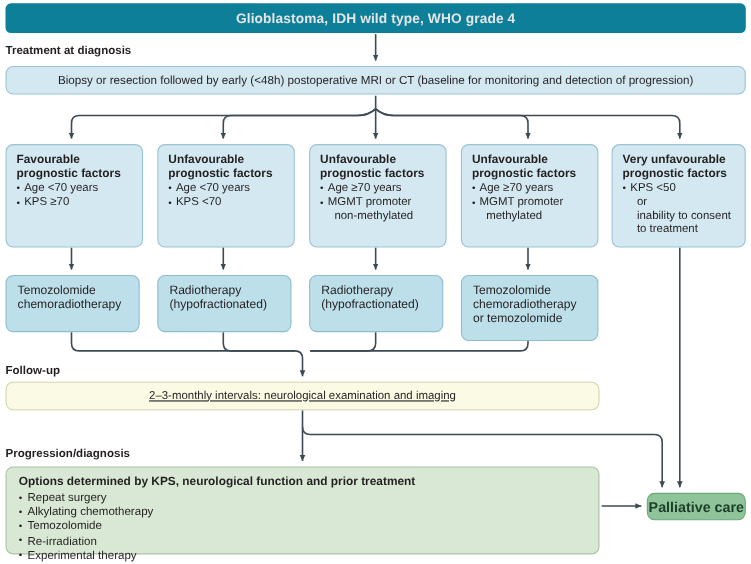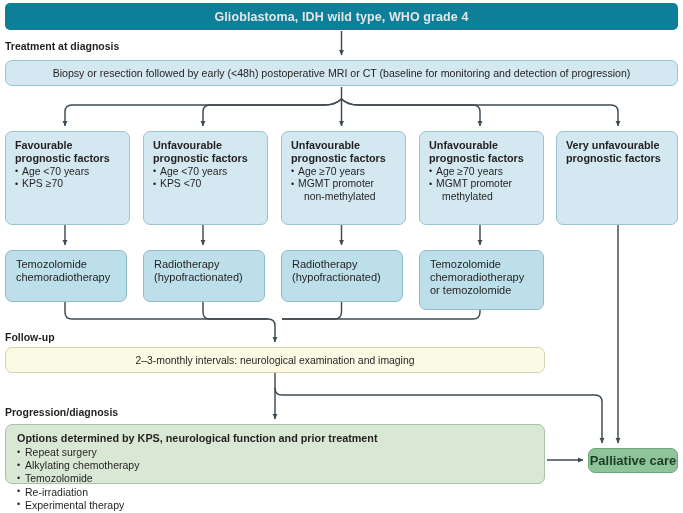--- a/index.html
+++ b/index.html
@@ -106,28 +106,28 @@
   .treat .txt {
     font-size: 11px;
     line-height: 13px;
     color: #231f20;
   }
 
   
   .followup {
     left: 5px; top: 347px;
     width: 540px; height: 26px;
-    display: flex; align-items: center; justify-content: center;
+    display: flex; align-items: center; justify-content: center; text-decoration: underline;
   }
   .followup .txt { font-size: 10.4px; color: #231f20; white-space: nowrap; }
 
   
   .progression {
     left: 5px; top: 424px;
-    width: 540px; height: 60px;
+    width: 540px; height: 80px;
     padding: 7px 10px 6px 11px;
   }
   .progression .head {
     font-size: 10.8px;
     font-weight: bold;
     line-height: 13px;
     margin-bottom: 1px;
     color: #231f20;
   }
   .progression ul { list-style: none; margin: 0; padding: 0; }
@@ -256,20 +256,26 @@
       <li class="bullet">MGMT promoter</li>
       <li class="cont">methylated</li>
     </ul>
   </div>
 
   <div class="node box box-blue prog" style="left:556px; width:122px;">
     <div class="head">
       <span>Very unfavourable</span><br>
       <span>prognostic factors</span>
     </div>
+    <ul>
+      <li class="bullet">KPS &lt;50</li>
+      <li class="cont">or</li>
+      <li class="cont">inability to consent</li>
+      <li class="cont">to treatment</li>
+    </ul>
   </div>
 
   <div class="node box box-blue-dk treat" style="left:5px; width:122px;">
     <div class="txt">
       <span>Temozolomide</span><br>
       <span>chemoradiotherapy</span>
     </div>
   </div>
 
   <div class="node box box-blue-dk treat" style="left:143px; width:122px;">

